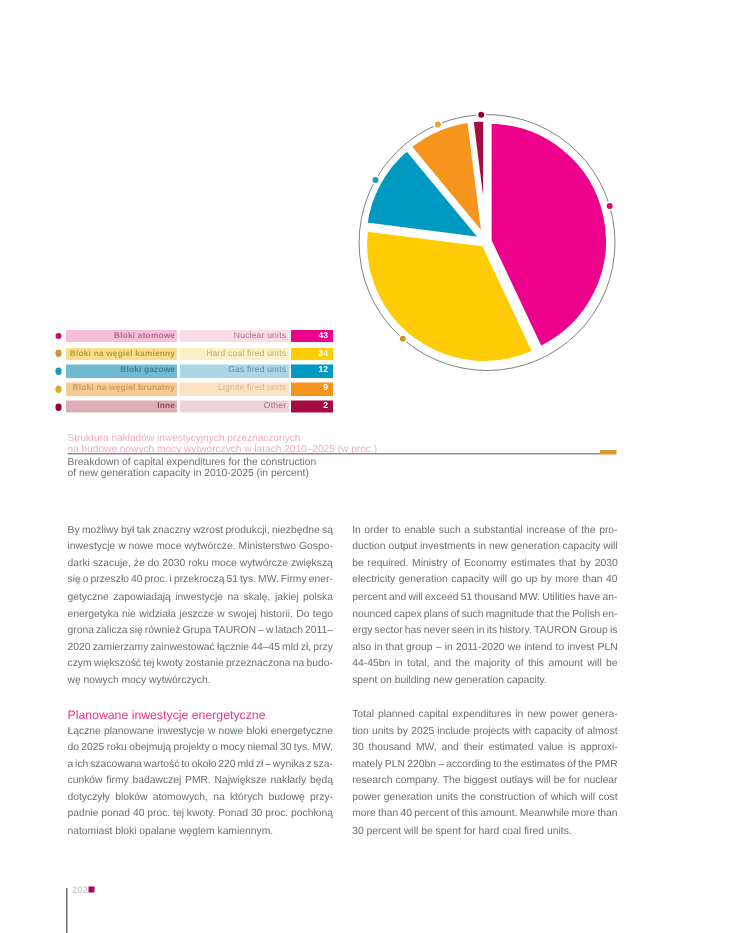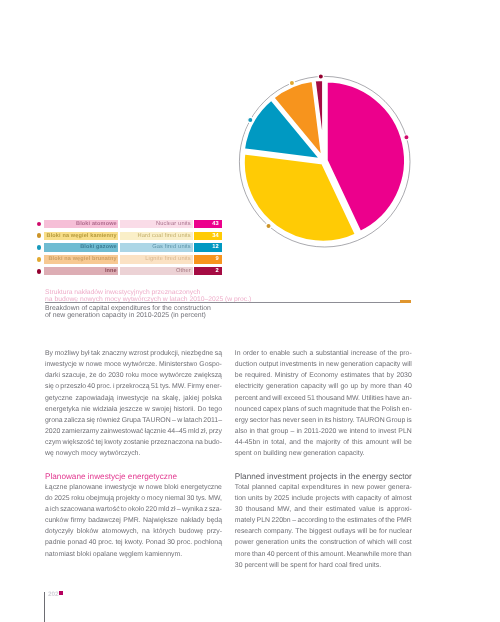--- a/index.html
+++ b/index.html
@@ -151,21 +151,20 @@
         <div class="tline"><span>be</span><span>required.</span><span>Ministry</span><span>of</span><span>Economy</span><span>estimates</span><span>that</span><span>by</span><span>2030</span></div>
         <div class="tline"><span>electricity</span><span>generation</span><span>capacity</span><span>will</span><span>go</span><span>up</span><span>by</span><span>more</span><span>than</span><span>40</span></div>
         <div class="tline"><span>percent</span><span>and</span><span>will</span><span>exceed</span><span>51</span><span>thousand</span><span>MW.</span><span>Utilities</span><span>have</span><span>an-</span></div>
         <div class="tline"><span>nounced</span><span>capex</span><span>plans</span><span>of</span><span>such</span><span>magnitude</span><span>that</span><span>the</span><span>Polish</span><span>en-</span></div>
         <div class="tline"><span>ergy</span><span>sector</span><span>has</span><span>never</span><span>seen</span><span>in</span><span>its</span><span>history.</span><span>TAURON</span><span>Group</span><span>is</span></div>
         <div class="tline"><span>also</span><span>in</span><span>that</span><span>group</span><span>–</span><span>in</span><span>2011-2020</span><span>we</span><span>intend</span><span>to</span><span>invest</span><span>PLN</span></div>
         <div class="tline"><span>44-45bn</span><span>in</span><span>total,</span><span>and</span><span>the</span><span>majority</span><span>of</span><span>this</span><span>amount</span><span>will</span><span>be</span></div>
         <div class="tline last">spent on building new generation capacity.</div>
       </div>
     <div class="gap"></div>
-    <h2 class="head en">Planned investment projects in the energy sector</h2>
     <div class="para" id="en-p2">
         <div class="tline"><span>Total</span><span>planned</span><span>capital</span><span>expenditures</span><span>in</span><span>new</span><span>power</span><span>genera-</span></div>
         <div class="tline"><span>tion</span><span>units</span><span>by</span><span>2025</span><span>include</span><span>projects</span><span>with</span><span>capacity</span><span>of</span><span>almost</span></div>
         <div class="tline"><span>30</span><span>thousand</span><span>MW,</span><span>and</span><span>their</span><span>estimated</span><span>value</span><span>is</span><span>approxi-</span></div>
         <div class="tline"><span>mately</span><span>PLN</span><span>220bn</span><span>–</span><span>according</span><span>to</span><span>the</span><span>estimates</span><span>of</span><span>the</span><span>PMR</span></div>
         <div class="tline"><span>research</span><span>company.</span><span>The</span><span>biggest</span><span>outlays</span><span>will</span><span>be</span><span>for</span><span>nuclear</span></div>
         <div class="tline"><span>power</span><span>generation</span><span>units</span><span>the</span><span>construction</span><span>of</span><span>which</span><span>will</span><span>cost</span></div>
         <div class="tline"><span>more</span><span>than</span><span>40</span><span>percent</span><span>of</span><span>this</span><span>amount.</span><span>Meanwhile</span><span>more</span><span>than</span></div>
         <div class="tline last">30 percent will be spent for hard coal fired units.</div>
       </div>

